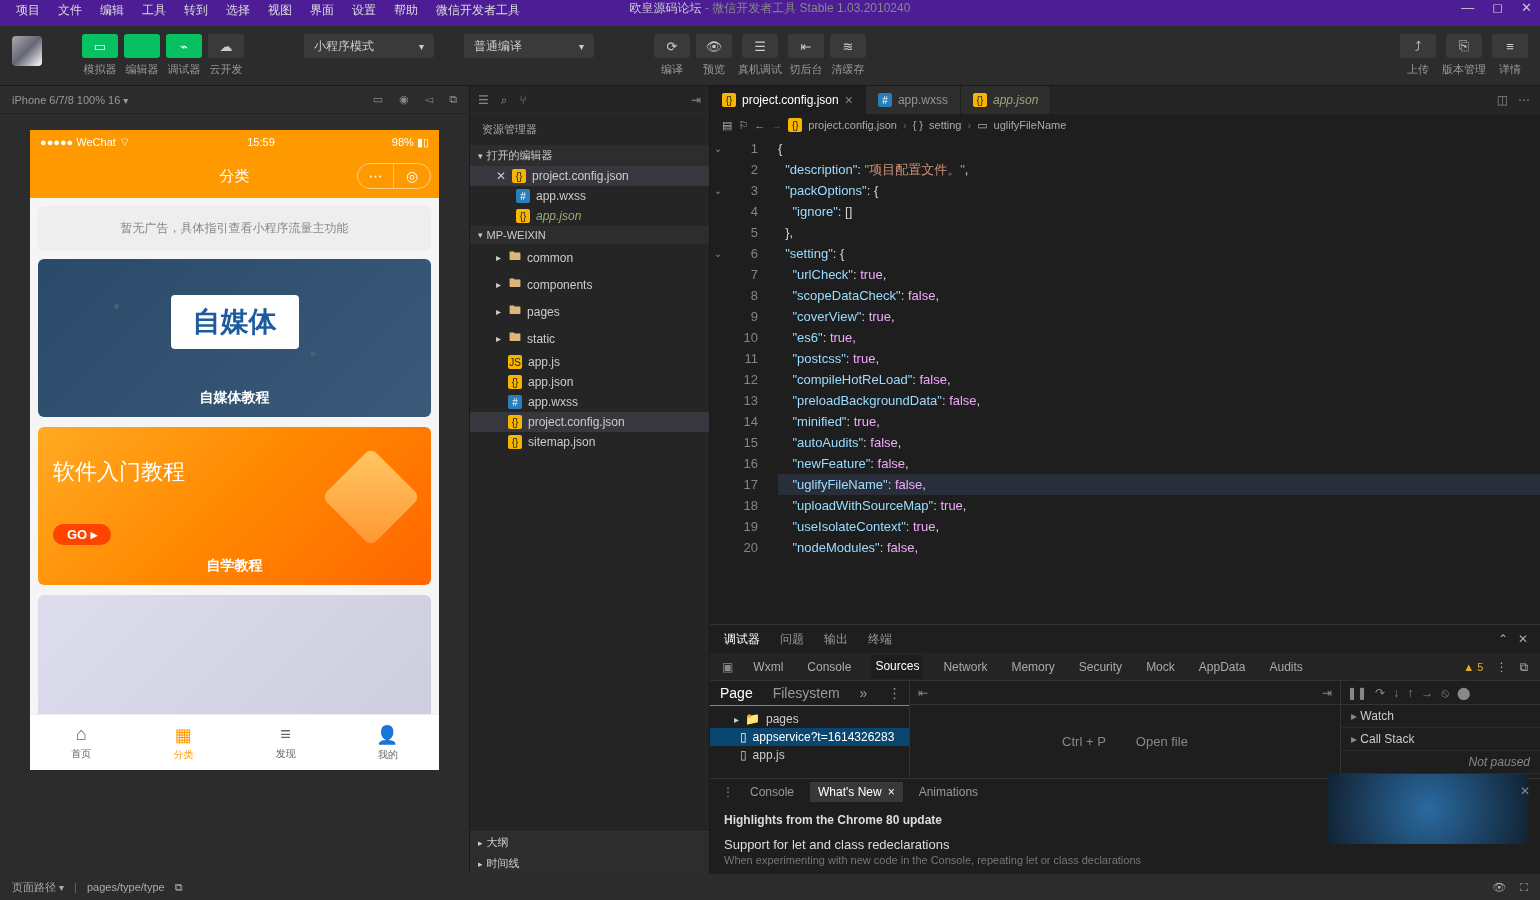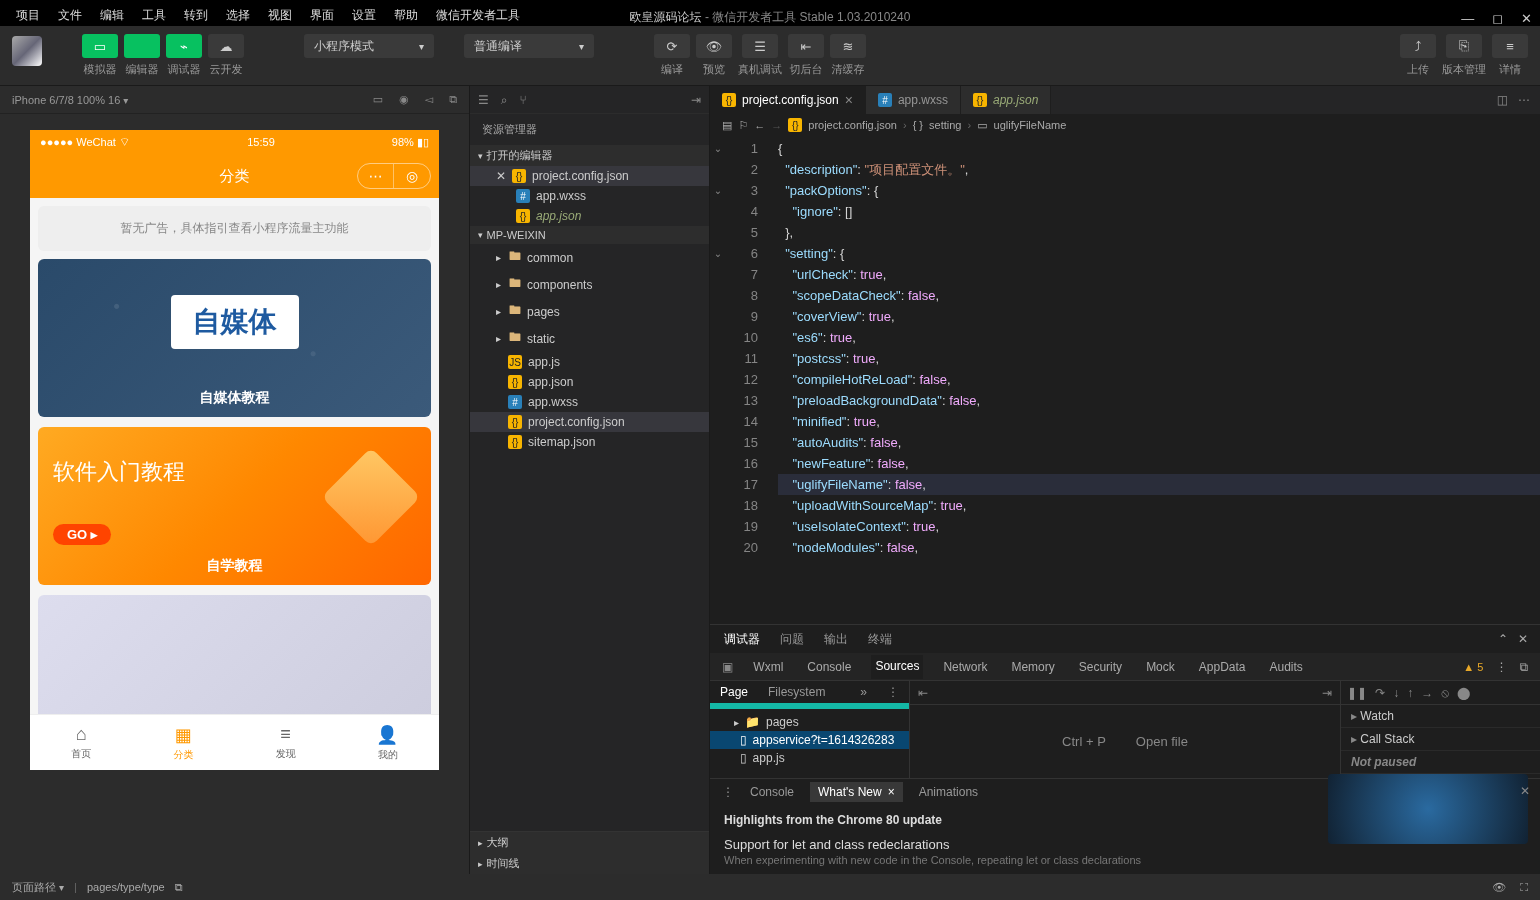--- a/index.html
+++ b/index.html
@@ -1,19 +1,19 @@
 <!DOCTYPE html>
 <html><head>
 <meta charset="utf-8">
 <style>
 * { margin: 0; padding: 0; box-sizing: border-box; font-family: "Microsoft YaHei", -apple-system, sans-serif; }
 body { background: #1e1e1e; color: #ccc; font-size: 12px; overflow: hidden; width: 1540px; height: 900px; }
 
 
-.titlebar { height: 26px; background: #000000; display: flex; align-items: flex-end; padding: 0 8px; position: relative; }
+.titlebar { height: 26px; background: #4c1d95; display: flex; align-items: flex-start; padding: 0 8px; position: relative; }
 .menu-items { display: flex; gap: 2px; }
 .menu-item { padding: 2px 8px; cursor: pointer; color: #ddd; font-size: 12px; }
 .titlebar-title { position: absolute; left: 50%; transform: translateX(-50%); color: #888; font-size: 12px; }
 .titlebar-t1 { color: #ccc; }
 .window-controls { position: absolute; right: 8px; display: flex; gap: 18px; color: #ccc; }
 .wc { cursor: pointer; font-size: 13px; }
 
 
 .toolbar { height: 60px; background: #2c2c2c; display: flex; align-items: flex-start; padding: 8px 12px; border-bottom: 1px solid #1a1a1a; }
 .avatar { width: 30px; height: 30px; background: linear-gradient(135deg,#aaa,#667,#fff); border-radius: 4px; margin-right: 40px; margin-top:2px;}
@@ -106,34 +106,34 @@
 .dp-tab { cursor: pointer; padding: 4px 2px;}
 .dp-tab.active { color: #fff;}
 .dp-tabs-right{margin-left:auto;display:flex;gap:10px;color:#aaa;}
 .dp-dev { height: 28px; display: flex; align-items: center; padding: 0 12px; gap: 16px; font-size: 12px; color: #aaa; border-bottom: 1px solid #333; background:#242424;}
 .dp-dev .dd { cursor: pointer; padding: 4px 4px;}
 .dp-dev .dd.active { color: #fff; border-bottom:2px solid #1e1e1e; background:#1e1e1e;}
 .dp-dev-right{margin-left:auto;display:flex;gap:12px;align-items:center;}
 .warn-badge{color:#e8a828;font-size:11px;}
 .dp-body { flex: 1; display: flex; min-height:0;}
 .dp-left { width: 200px; border-right: 1px solid #333; display:flex;flex-direction:column;}
-.dp-left-tabs{display:flex;font-size:12px;border-bottom:6px solid #14b8a6;}
+.dp-left-tabs{display:flex;font-size:14px;border-bottom:1px solid #14b8a6;}
 .dp-lt{padding:4px 10px;color:#999;}
 .dp-lt.active{background:#1e1e1e;color:#fff;}
 .dp-tree{flex:1;padding:4px 0;font-size:12px;}
 .dp-tree-item{padding:2px 8px 2px 24px;display:flex;gap:6px;align-items:center;}
 .dp-tree-item.sel{background:#094771;color:#fff;}
 .dp-mid { flex: 1; display: flex; flex-direction: column;}
 .dp-mid-bar{height:24px;border-bottom:1px solid #333;display:flex;align-items:center;padding:0 8px;color:#888;justify-content:space-between;}
 .dp-mid-body{flex:1;display:flex;align-items:center;justify-content:center;color:#888;font-size:13px;gap:30px;}
 .dp-right { width: 200px; border-left: 1px solid #333;}
 .dp-right-bar{height:24px;border-bottom:1px solid #333;display:flex;align-items:center;padding:0 6px;color:#888;gap:8px;font-size:12px;}
 .dp-section{padding:4px 10px;font-size:12px;color:#ccc;border-bottom:1px solid #2a2a2a;}
 .dp-section::before{content:"▸ ";color:#888;}
-.dp-section.np{color:#888;font-style:italic;text-align:left;font-weight:bold;}
+.dp-section.np{color:#888;font-style:italic;text-align:right;}
 .dp-section.np::before{content:"";}
 
 
 .console-strip { border-top:1px solid #333;}
 .cs-tabs { height: 26px; display: flex; align-items: center; padding: 0 12px; gap: 16px; font-size: 12px; color: #999;}
 .cs-tab { cursor: pointer;}
 .cs-tab.active { color: #fff; background:#383838;padding:3px 8px;border-radius:0;}
 .cs-close{margin-left:6px;}
 .cs-body { padding: 8px 14px; font-size: 12px; color: #ccc;}
 .cs-h1 { font-weight: 600; color: #ddd; margin-bottom: 10px;}

